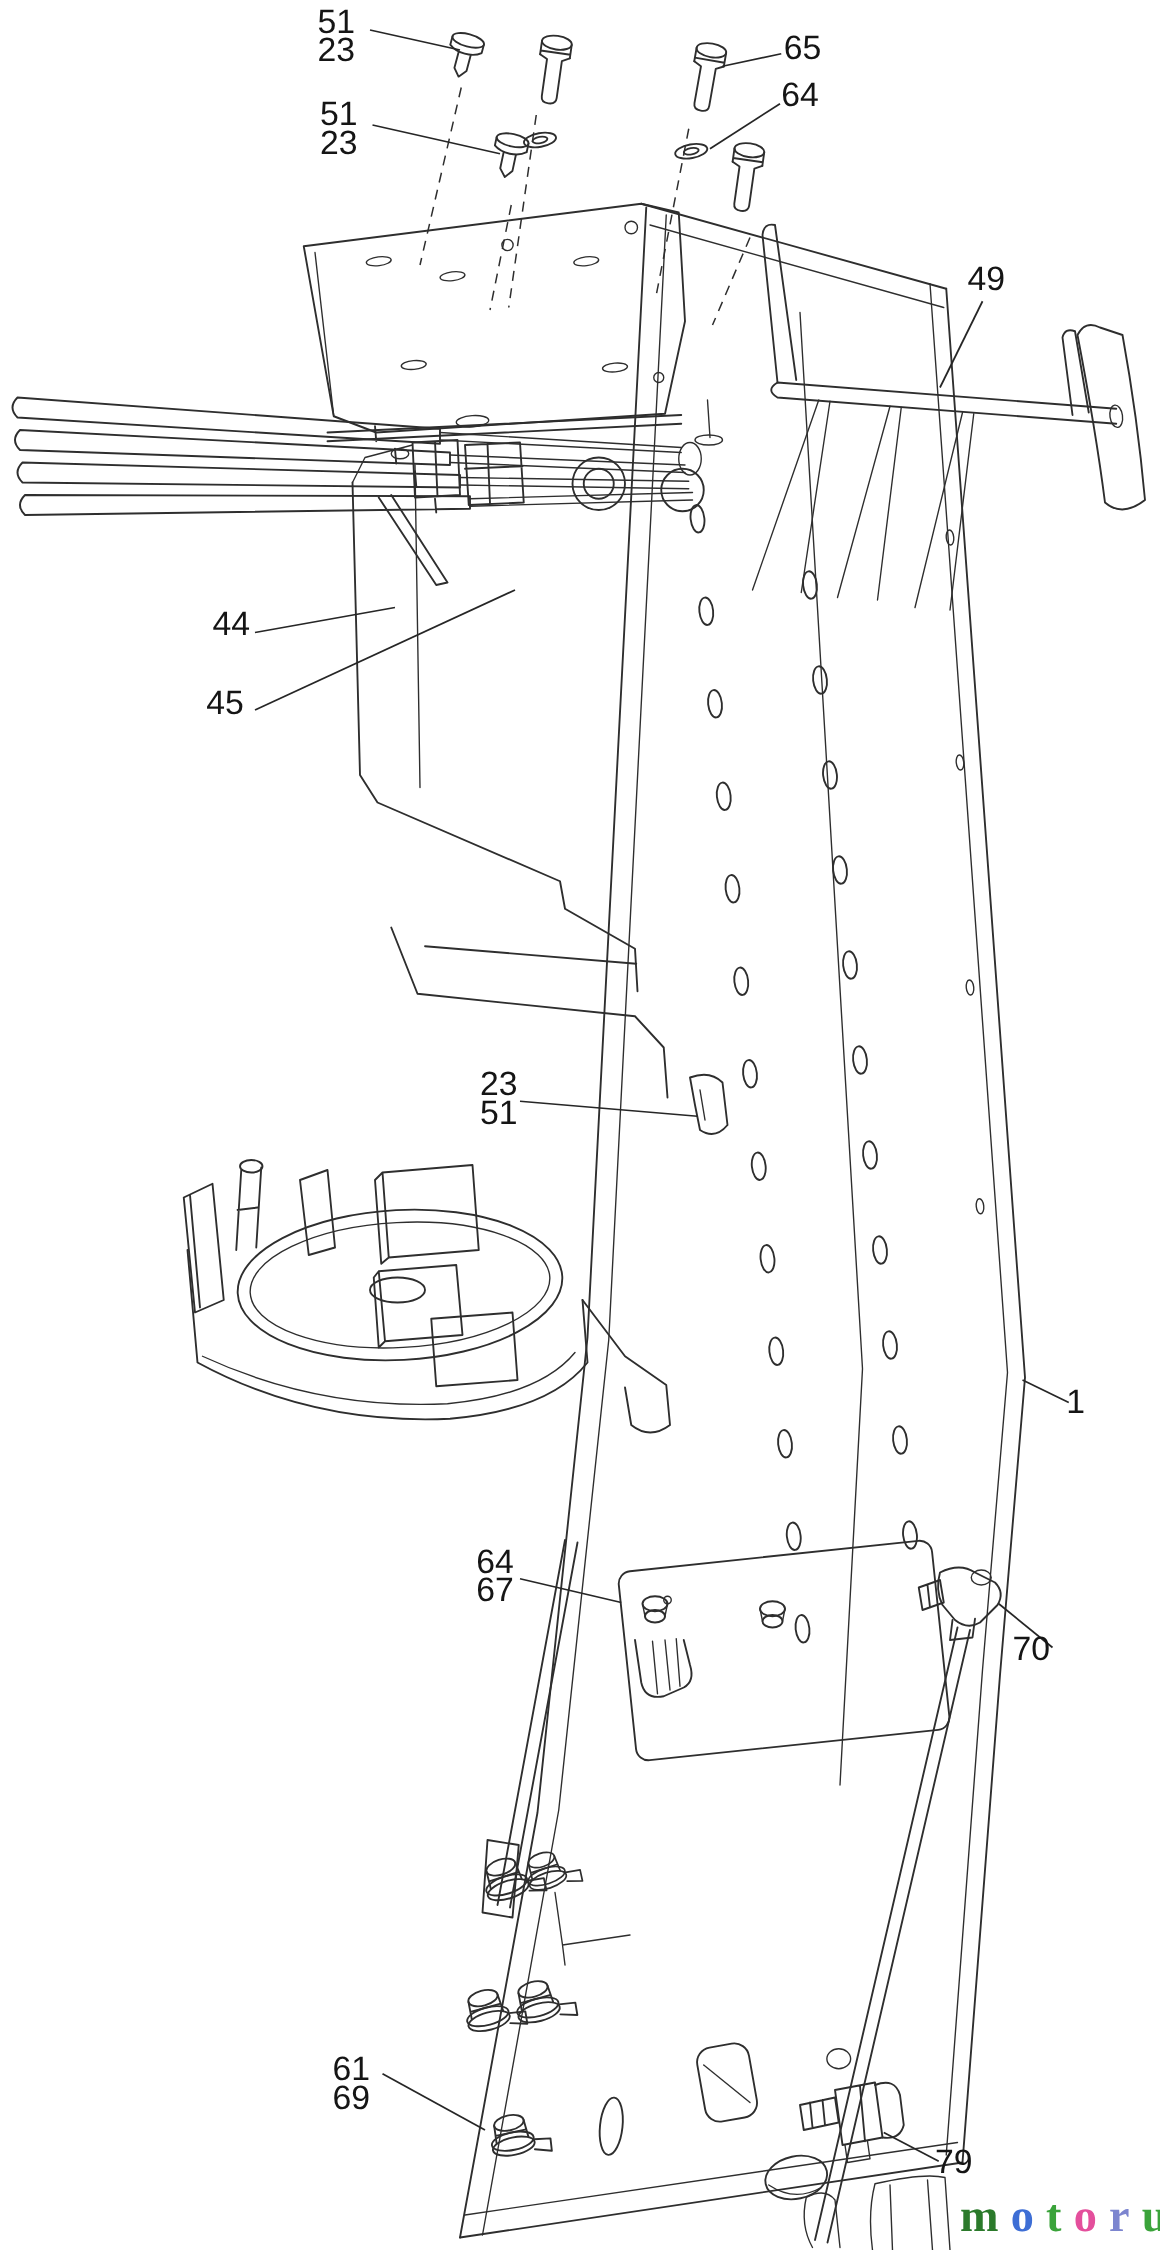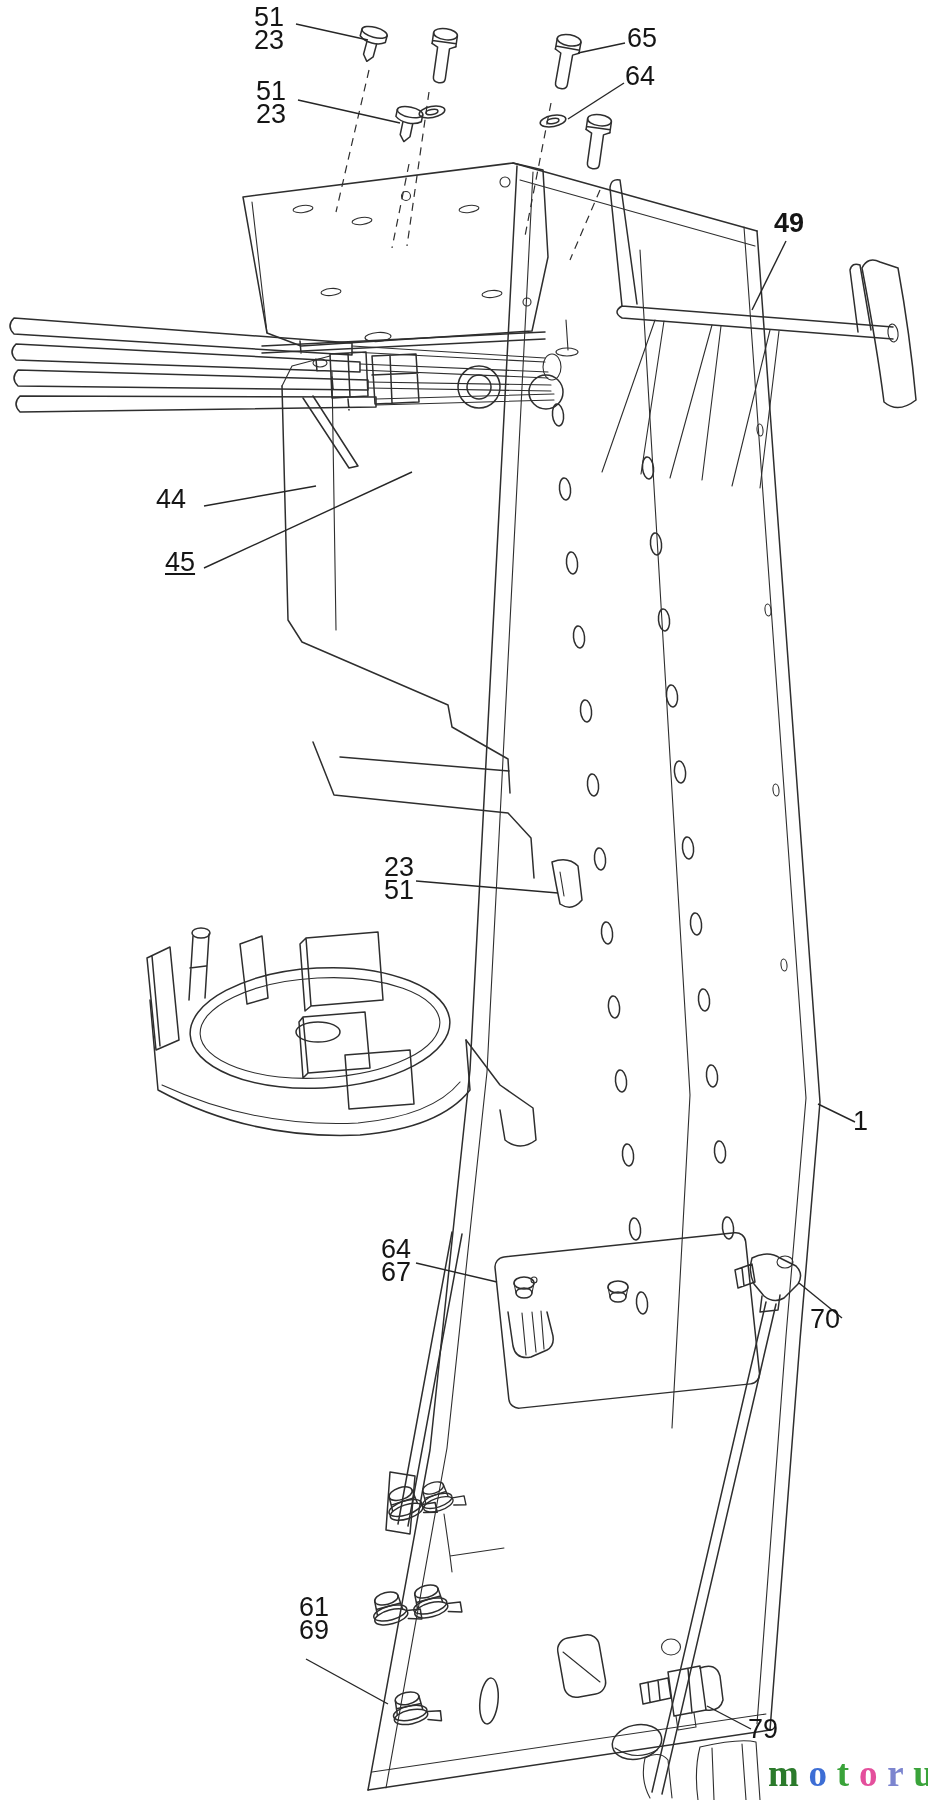--- a/index.html
+++ b/index.html
@@ -275,44 +275,44 @@
   <div class="callout" style="left:256px; top:80px;">
     <span>51</span>
     <span>23</span>
   </div>
   <div class="callout" style="left:627px; top:27px;">
     <span>65</span>
   </div>
   <div class="callout" style="left:625px; top:65px;">
     <span>64</span>
   </div>
-  <div class="callout" style="left:774px; top:212px;font-weight:bold;">
+  <div class="callout" style="left:774px; top:212px;">
     <span>49</span>
   </div>
-  <div class="callout" style="left:156px; top:488px;">
+  <div class="callout" style="left:170px; top:488px;">
     <span>44</span>
   </div>
-  <div class="callout" style="left:165px; top:551px;text-decoration:underline;">
+  <div class="callout" style="left:165px; top:551px;">
     <span>45</span>
   </div>
   <div class="callout" style="left:384px; top:856px;">
     <span>23</span>
     <span>51</span>
   </div>
   <div class="callout" style="left:381px; top:1238px;">
     <span>64</span>
     <span>67</span>
   </div>
   <div class="callout" style="left:853px; top:1110px;">
     <span>1</span>
   </div>
   <div class="callout" style="left:810px; top:1308px;">
     <span>70</span>
   </div>
-  <div class="callout" style="left:266px; top:1596px;margin-left:33px;">
+  <div class="callout" style="left:266px; top:1644px;">
     <span>61</span>
     <span>69</span>
   </div>
   <div class="callout" style="left:748px; top:1718px;">
     <span>79</span>
   </div>
 
   <div class="watermark">
     <span class="wm-letter" style="color:#2b7a2b">m</span>
     <span class="wm-letter" style="color:#3d6ed5">o</span>

